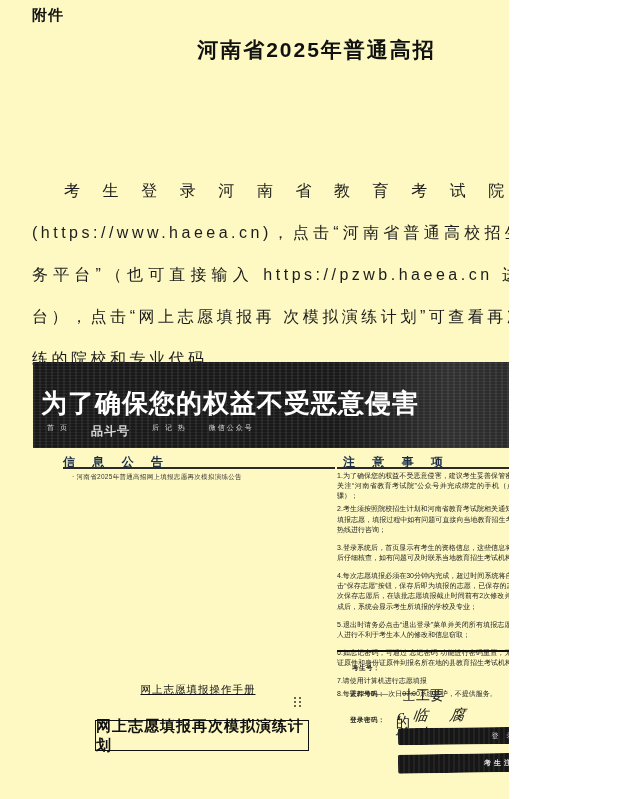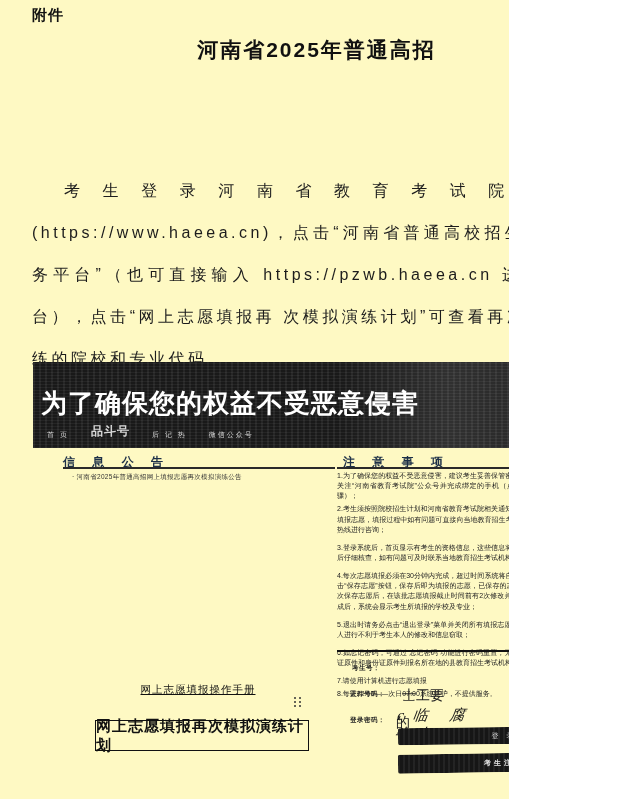--- a/index.html
+++ b/index.html
@@ -16,21 +16,21 @@
             letter-spacing:3.5px;text-align:justify;text-justify:inter-ideograph;text-indent:2em;color:#1c1c1c;}
   
   .shot{position:absolute;left:33px;top:362px;width:554px;height:86px;background:#191919;
         background-image:
           repeating-linear-gradient(0deg, rgba(255,255,255,0.05) 0 1px, transparent 1px 3px),
           repeating-linear-gradient(90deg, rgba(255,255,255,0.06) 0 2px, transparent 2px 6px),
           linear-gradient(90deg, rgba(0,0,0,0) 0 55%, rgba(255,255,255,0.10) 75%, rgba(255,255,255,0.04) 100%);
         overflow:hidden;}
   .shot-logo{position:absolute;left:46px;top:3px;font-size:13.5px;color:#c9c9c9;letter-spacing:1px;}
   .shot-title{position:absolute;left:8px;top:24px;font-size:26px;font-weight:bold;color:#ffffff;letter-spacing:1px;}
-  .shot-nav{position:absolute;left:14px;bottom:8px;display:flex;align-items:flex-end;gap:22px;color:#d8d8d8;}
+  .shot-nav{position:absolute;left:14px;bottom:8px;display:flex;gap:22px;color:#d8d8d8;}
   .shot-nav .nv{font-size:7px;letter-spacing:2px;}
   .shot-nav .nv.big{font-size:12px;font-weight:bold;letter-spacing:1px;}
   
   .col-head{position:absolute;font-size:12px;font-weight:bold;letter-spacing:7px;color:#1d3048;}
   .col-rule{position:absolute;height:2px;background:#2a2a2a;}
   .info-item{position:absolute;left:72px;top:473px;font-size:6.5px;color:#333;letter-spacing:0.3px;}
   .notice-list{position:absolute;left:337px;top:471px;width:274px;font-size:7px;line-height:1.45;color:#222;}
   .notice-list .ni{margin-bottom:3px;text-align:justify;}
   .notice-list .gap{margin-top:8px;}
   .notice-rule{position:absolute;left:337px;top:650px;width:275px;height:2px;background:#111;}

